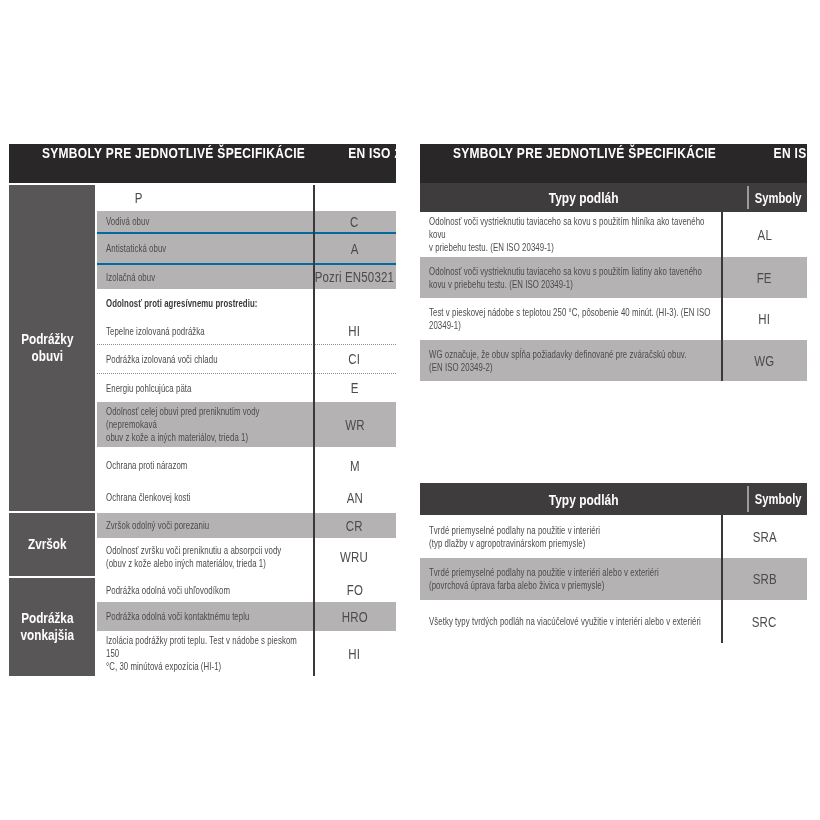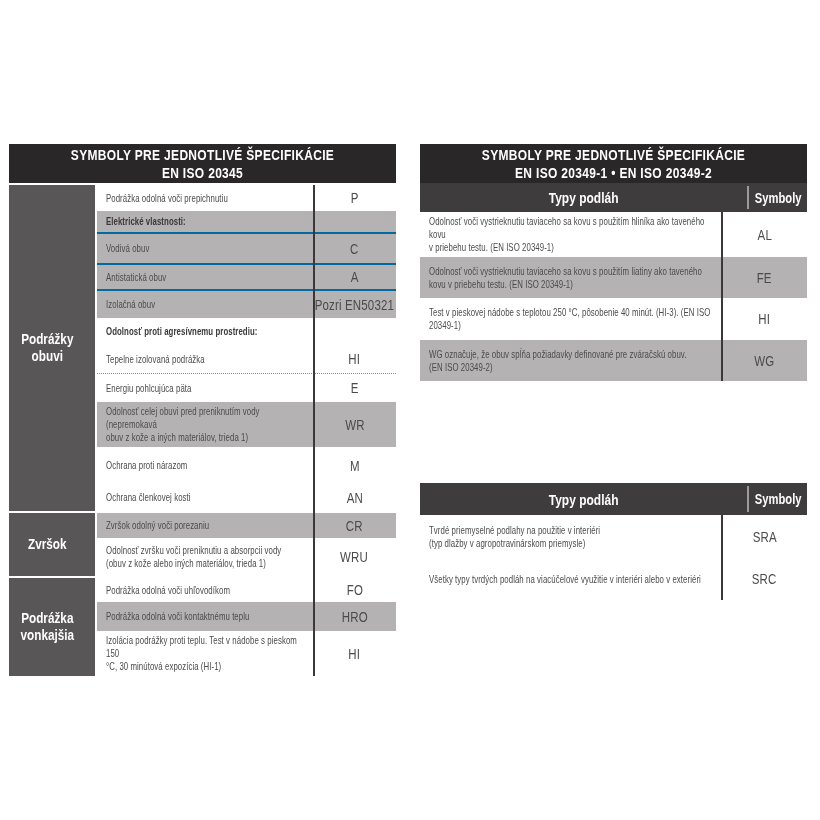--- a/index.html
+++ b/index.html
@@ -12,21 +12,21 @@
 
   .table{position:absolute;}
   .lt{left:9px;top:144px;width:387px;}
   .rt{left:420px;width:387px;}
   .rt-top{top:144px;}
   .rt-bottom{top:483px;}
 
   
   .thead{
     background:#292727;color:#ffffff;text-align:center;
-    display:flex;flex-direction:column;justify-content:center;
+    display:flex;flex-direction:row;justify-content:flex-start;
   }
   .h2{height:39px;}
   .h1{height:32px;}
   .hline{display:block;transform:scaleX(0.8);transform-origin:50% 50%;
     font-size:15px;line-height:18px;font-weight:bold;letter-spacing:.4px;white-space:nowrap;}
 
   
   .sub{background:#3e3c3d;color:#fff;display:flex;align-items:stretch;}
   .sub29{height:29px;}
   .sub32{height:32px;}
@@ -105,73 +105,70 @@
     <span class="hline">EN ISO 20345</span>
   </div>
   <div class="lt-body" id="lt-body">
       <div class="section s0">
         <div class="section-label">
           <span class="lbl-in">Podrážky
 obuvi</span>
         </div>
         <div class="section-rows">
           <div class="row">
-            <div class="txt">
-              <span class="sq">Podrážka odolná voči prepichnutiu</span>
-            </div>
             <div class="sym">
               <span class="sqc">P</span>
             </div>
           </div>
-          <div class="row gray boldrow">
-            <div class="txt">
-              <span class="sq">Elektrické vlastnosti:</span>
+          <div class="row gray">
+            <div class="txt">
+              <span class="sq">Vodivá obuv</span>
+            </div>
+            <div class="sym">
+              <span class="sqc">C</span>
+            </div>
+          </div>
+          <div class="row gray">
+            <div class="txt">
+              <span class="sq">Antistatická obuv</span>
+            </div>
+            <div class="sym">
+              <span class="sqc">A</span>
+            </div>
+          </div>
+          <div class="row gray">
+            <div class="txt">
+              <span class="sq">Izolačná obuv</span>
+            </div>
+            <div class="sym">
+              <span class="sqc">Pozri EN50321</span>
+            </div>
+          </div>
+          <div class="row boldrow">
+            <div class="txt">
+              <span class="sq">Odolnosť proti agresívnemu prostrediu:</span>
             </div>
             <div class="sym">
               <span class="sqc"></span>
             </div>
           </div>
-          <div class="row gray">
-            <div class="txt">
-              <span class="sq">Vodivá obuv</span>
-            </div>
-            <div class="sym">
-              <span class="sqc">C</span>
-            </div>
-          </div>
-          <div class="row gray">
-            <div class="txt">
-              <span class="sq">Antistatická obuv</span>
-            </div>
-            <div class="sym">
-              <span class="sqc">A</span>
-            </div>
-          </div>
-          <div class="row gray">
-            <div class="txt">
-              <span class="sq">Izolačná obuv</span>
-            </div>
-            <div class="sym">
-              <span class="sqc">Pozri EN50321</span>
-            </div>
-          </div>
-          <div class="row boldrow">
-            <div class="txt">
-              <span class="sq">Odolnosť proti agresívnemu prostrediu:</span>
-            </div>
-            <div class="sym">
-              <span class="sqc"></span>
-            </div>
-          </div>
           <div class="row dotted">
             <div class="txt">
               <span class="sq">Tepelne izolovaná podrážka</span>
             </div>
             <div class="sym">
               <span class="sqc">HI</span>
+            </div>
+          </div>
+          <div class="row dotted">
+            <div class="txt">
+              <span class="sq">Podrážka izolovaná voči chladu</span>
+            </div>
+            <div class="sym">
+              <span class="sqc">CI</span>
             </div>
           </div>
           <div class="row">
             <div class="txt">
               <span class="sq">Energiu pohlcujúca päta</span>
             </div>
             <div class="sym">
               <span class="sqc">E</span>
             </div>
           </div>
@@ -329,20 +326,29 @@
   <div class="rt-body" id="rt2-body">
       <div class="row">
         <div class="txt">
           <span class="sq">Tvrdé priemyselné podlahy na použitie v interiéri
 (typ dlažby v agropotravinárskom priemysle)</span>
         </div>
         <div class="sym">
           <span class="sqc">SRA</span>
         </div>
       </div>
+      <div class="row gray">
+        <div class="txt">
+          <span class="sq">Tvrdé priemyselné podlahy na použitie v interiéri alebo v exteriéri
+(povrchová úprava farba alebo živica v priemysle)</span>
+        </div>
+        <div class="sym">
+          <span class="sqc">SRB</span>
+        </div>
+      </div>
       <div class="row">
         <div class="txt">
           <span class="sq">Všetky typy tvrdých podláh na viacúčelové využitie v interiéri alebo v exteriéri</span>
         </div>
         <div class="sym">
           <span class="sqc">SRC</span>
         </div>
       </div>
     </div>
 </div>

